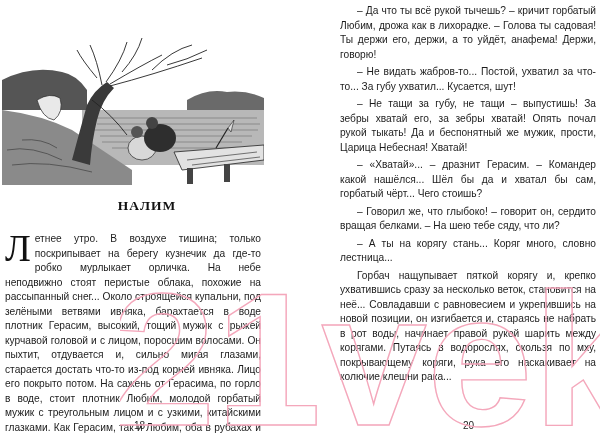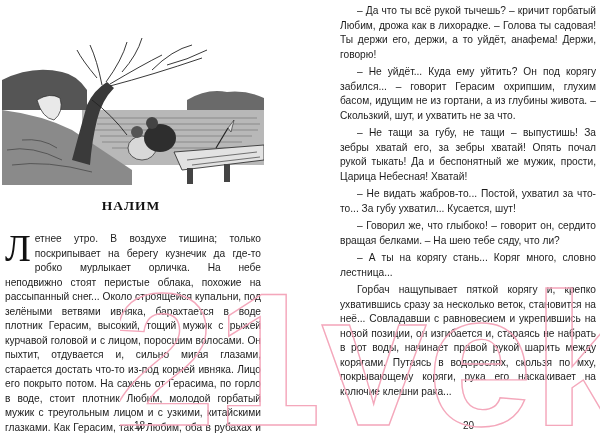--- a/index.html
+++ b/index.html
@@ -1,21 +1,21 @@
 <!DOCTYPE html>
 <html><head>
 <meta charset="utf-8">
 <style>
   html,body{margin:0;padding:0;background:#ffffff;}
   body{width:600px;height:435px;position:relative;overflow:hidden;font-family:"Liberation Sans",sans-serif;color:#1a1a1a;}
   .page{position:absolute;top:0;height:435px;}
   .page-left{left:0;width:300px;}
   .page-right{left:300px;width:300px;}
   .illustration{position:absolute;left:2px;top:20px;width:262px;height:165px;}
-  .chapter-title{position:absolute;left:0;width:262px;top:198px;text-align:center;font-family:"Liberation Serif",serif;font-weight:bold;font-size:13.5px;letter-spacing:1px;color:#111;}
+  .chapter-title{position:absolute;left:16px;width:262px;top:198px;text-align:center;font-family:"Liberation Serif",serif;font-weight:bold;font-size:13.5px;letter-spacing:1px;color:#111;}
   .body-text{position:absolute;font-size:10.2px;line-height:14.5px;text-align:justify;color:#1c1c1c;}
   .left-text{left:2px;top:229px;width:262px;}
   .right-text{left:37px;top:1px;width:262px;}
   .para{margin:3px;text-indent:17px;}
   .para.noindent{text-indent:0;}
   .dropcap{float:left;font-family:"Liberation Serif",serif;font-size:38px;line-height:30px;margin:1px 4px 0 0;color:#111;}
   .page-number{position:absolute;top:425px;font-size:10px;color:#222;transform:translateY(-50%);}
   .pn-left{left:126px;margin-left:8px;}
   .pn-right{left:463px;}
   .watermark{position:absolute;left:120px;top:260px;width:480px;height:170px;pointer-events:none;}
@@ -85,23 +85,23 @@
   <div class="body-text left-text">
     <p class="para noindent"><span class="dropcap">Л</span><span>етнее утро. В воздухе тишина; только поскрипывает на берегу кузнечик да где-то робко мурлыкает орличка. На небе неподвижно стоят перистые облака, похожие на рассыпанный снег... Около строящейся купальни, под зелёными ветвями ивняка, барахтается в воде плотник Герасим, высокий, тощий мужик с рыжей курчавой головой и с лицом, поросшим волосами. Он пыхтит, отдувается и, сильно мигая глазами, старается достать что-то из-под корней ивняка. Лицо его покрыто потом. На сажень от Герасима, по горло в воде, стоит плотник Любим, молодой горбатый мужик с треугольным лицом и с узкими, китайскими глазками. Как Герасим, так и Любим, оба в рубахах и портах. Оба посинели от холода, потому что уж больше часа сидят в воде...</span></p>
   </div>
 
   <div class="page-number pn-left">18</div>
 </div>
 
 <div class="page page-right">
   <div class="body-text right-text">
     <p class="para">– Да что ты всё рукой тычешь? – кричит горбатый Любим, дрожа как в лихорадке. – Голова ты садовая! Ты держи его, держи, а то уйдёт, анафема! Держи, говорю!</p>
-    <p class="para">– Не уйдёт... Куда ему уйтить? Он под корягу забился... – говорит Герасим охрипшим, глухим басом, идущим не из гортани, а из глубины живота. – Скользкий, шут, и ухватить не за что.</p>
+    <p class="para">– Не видать жабров-то... Постой, ухватил за что-то... За губу ухватил... Кусается, шут!</p>
     <p class="para">– Не тащи за губу, не тащи – выпустишь! За зебры хватай его, за зебры хватай! Опять почал рукой тыкать! Да и беспонятный же мужик, прости, Царица Небесная! Хватай!</p>
-    <p class="para">– Не видать жабров-то... Постой, ухватил за что-то... За губу ухватил... Кусается, шут!</p>
+    <p class="para">– «Хватай»... – дразнит Герасим. – Командер какой нашёлся... Шёл бы да и хватал бы сам, горбатый чёрт... Чего стоишь?</p>
     <p class="para">– Говорил же, что глыбоко! – говорит он, сердито вращая белками. – На шею тебе сяду, что ли?</p>
     <p class="para">– А ты на корягу стань... Коряг много, словно лестница...</p>
     <p class="para">Горбач нащупывает пяткой корягу и, крепко ухватившись сразу за несколько веток, становится на неё... Совладавши с равновесием и укрепившись на новой позиции, он изгибается и, стараясь не набрать в рот воды, начинает правой рукой шарить между корягами. Путаясь в водорослях, скользя по мху, покрывающему коряги, рука его наскакивает на колючие клешни рака...</p>
   </div>
   <div class="page-number pn-right" style="left:163px;">20</div>
 </div>
 
 <svg class="watermark" viewBox="0 0 480 170">
   <text class="wm-text" x="-10" y="165">21vek.by</text>
 </svg>

